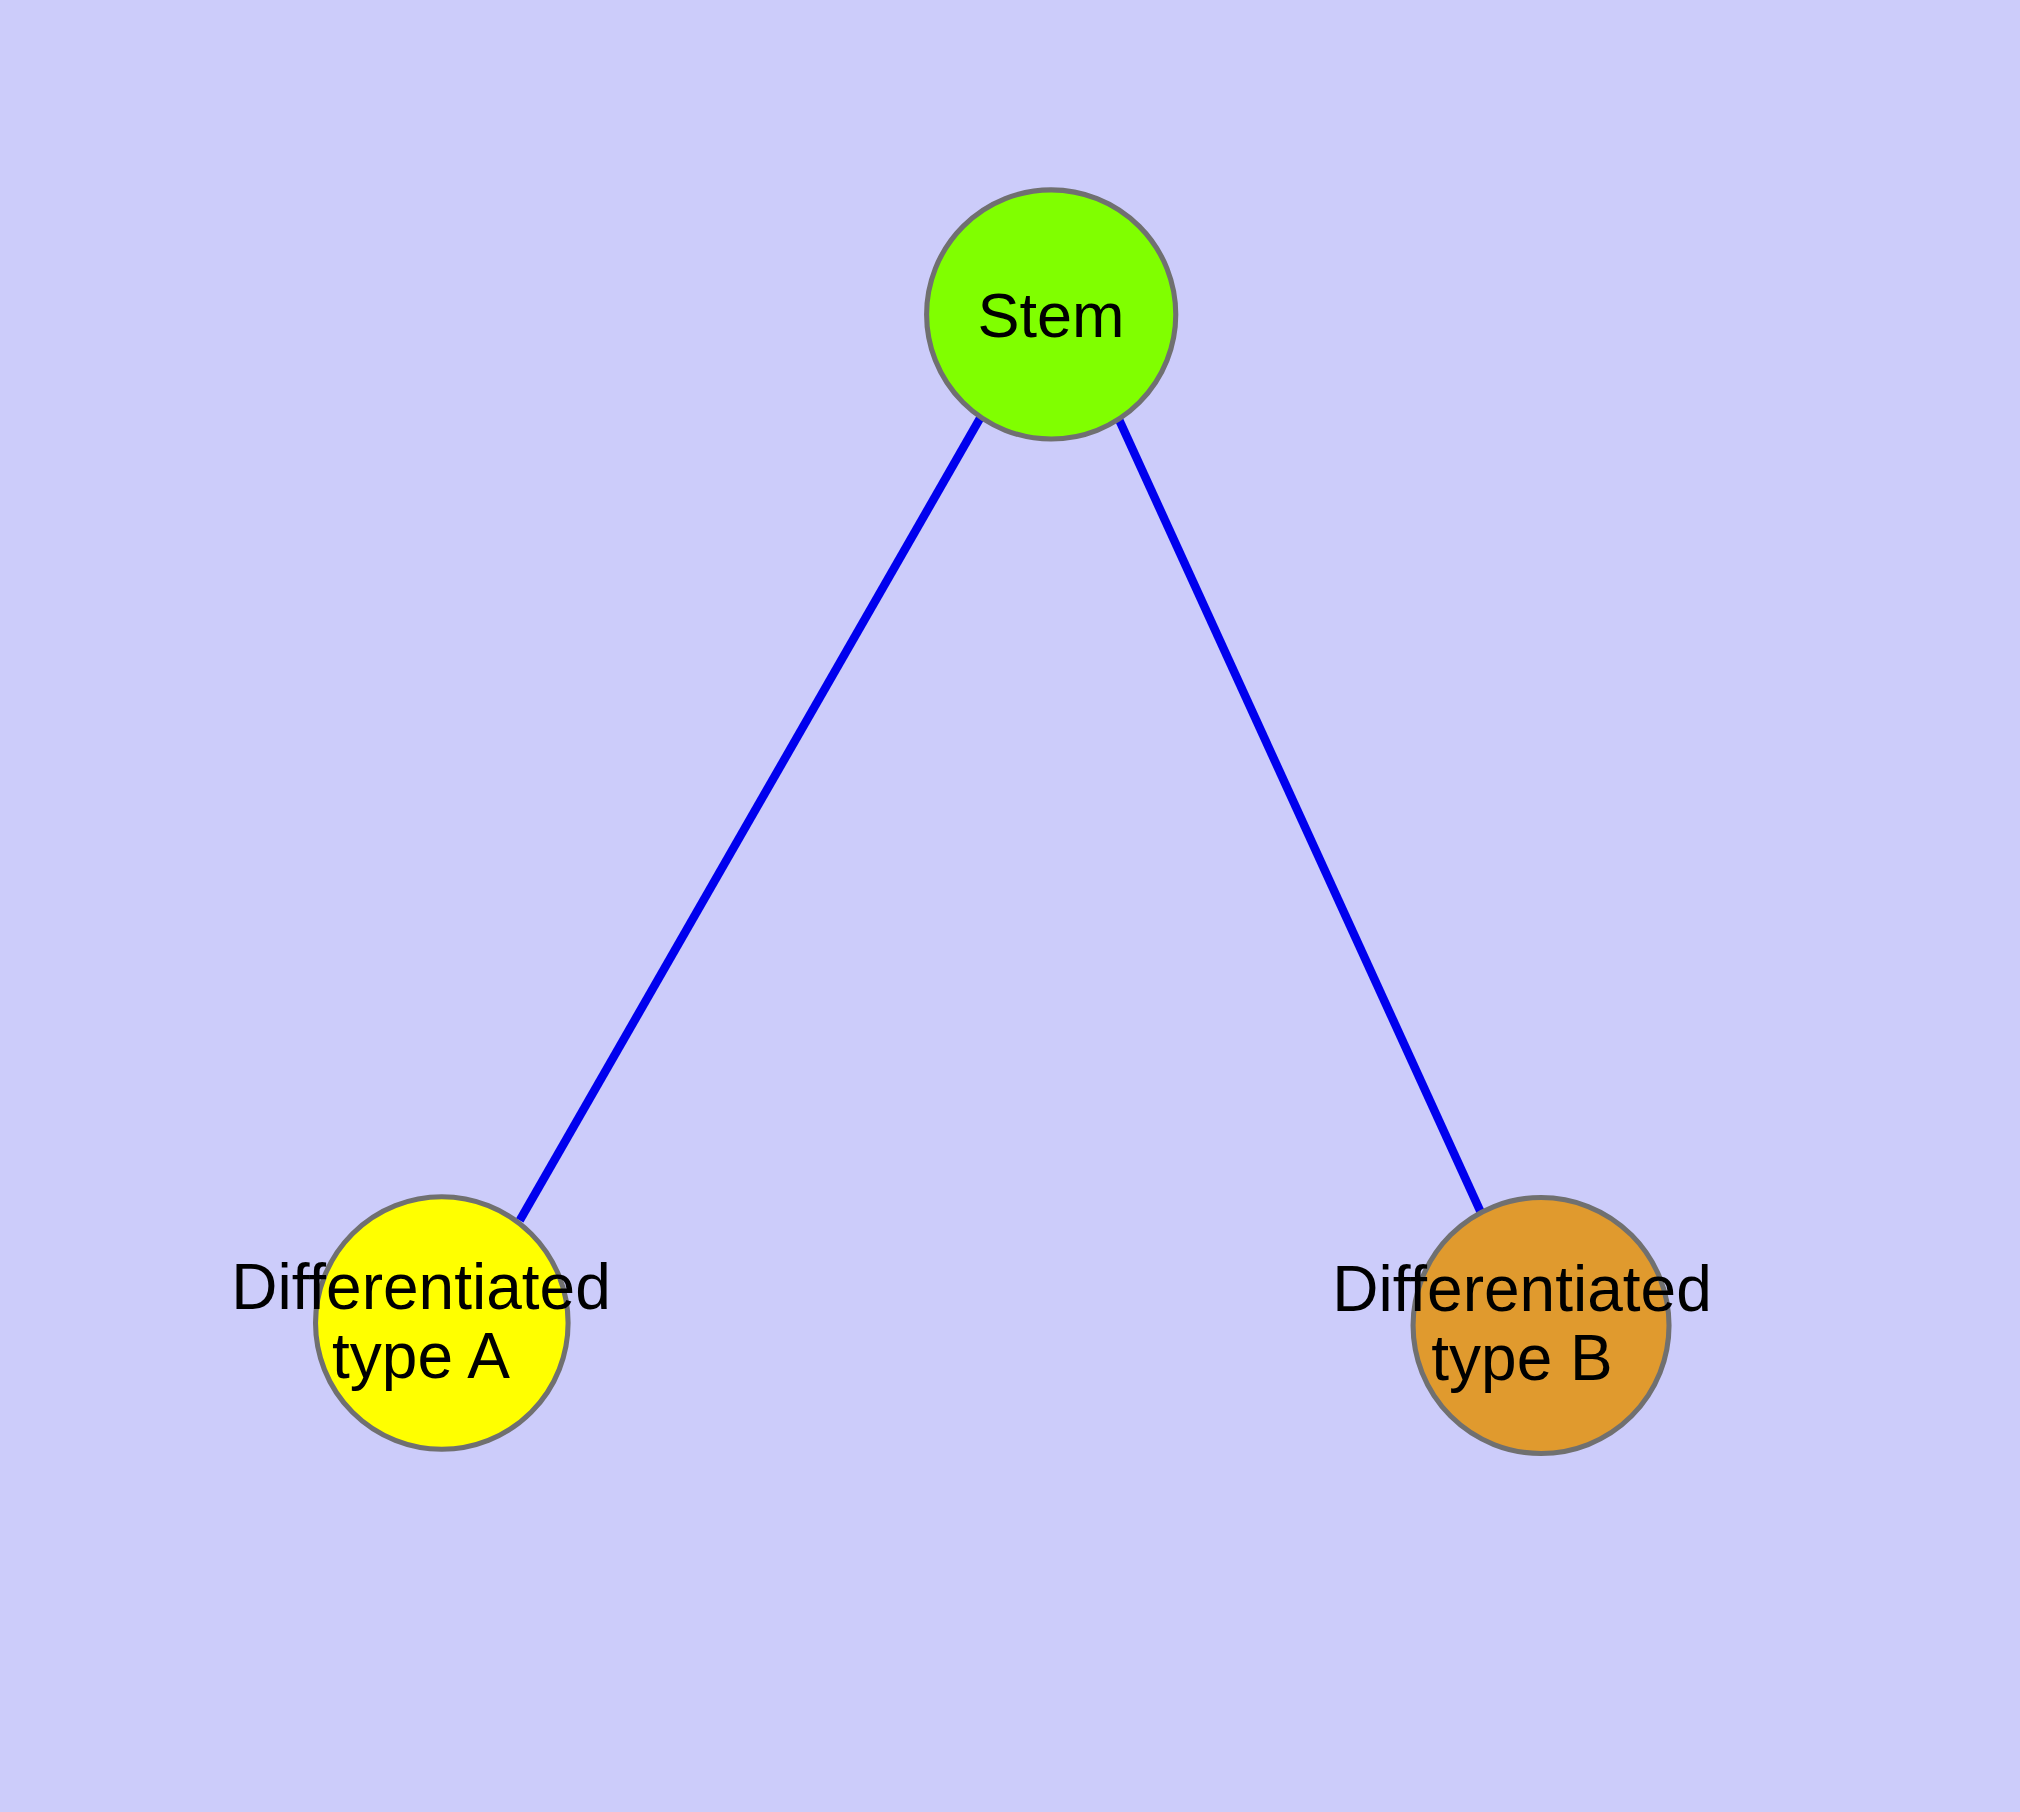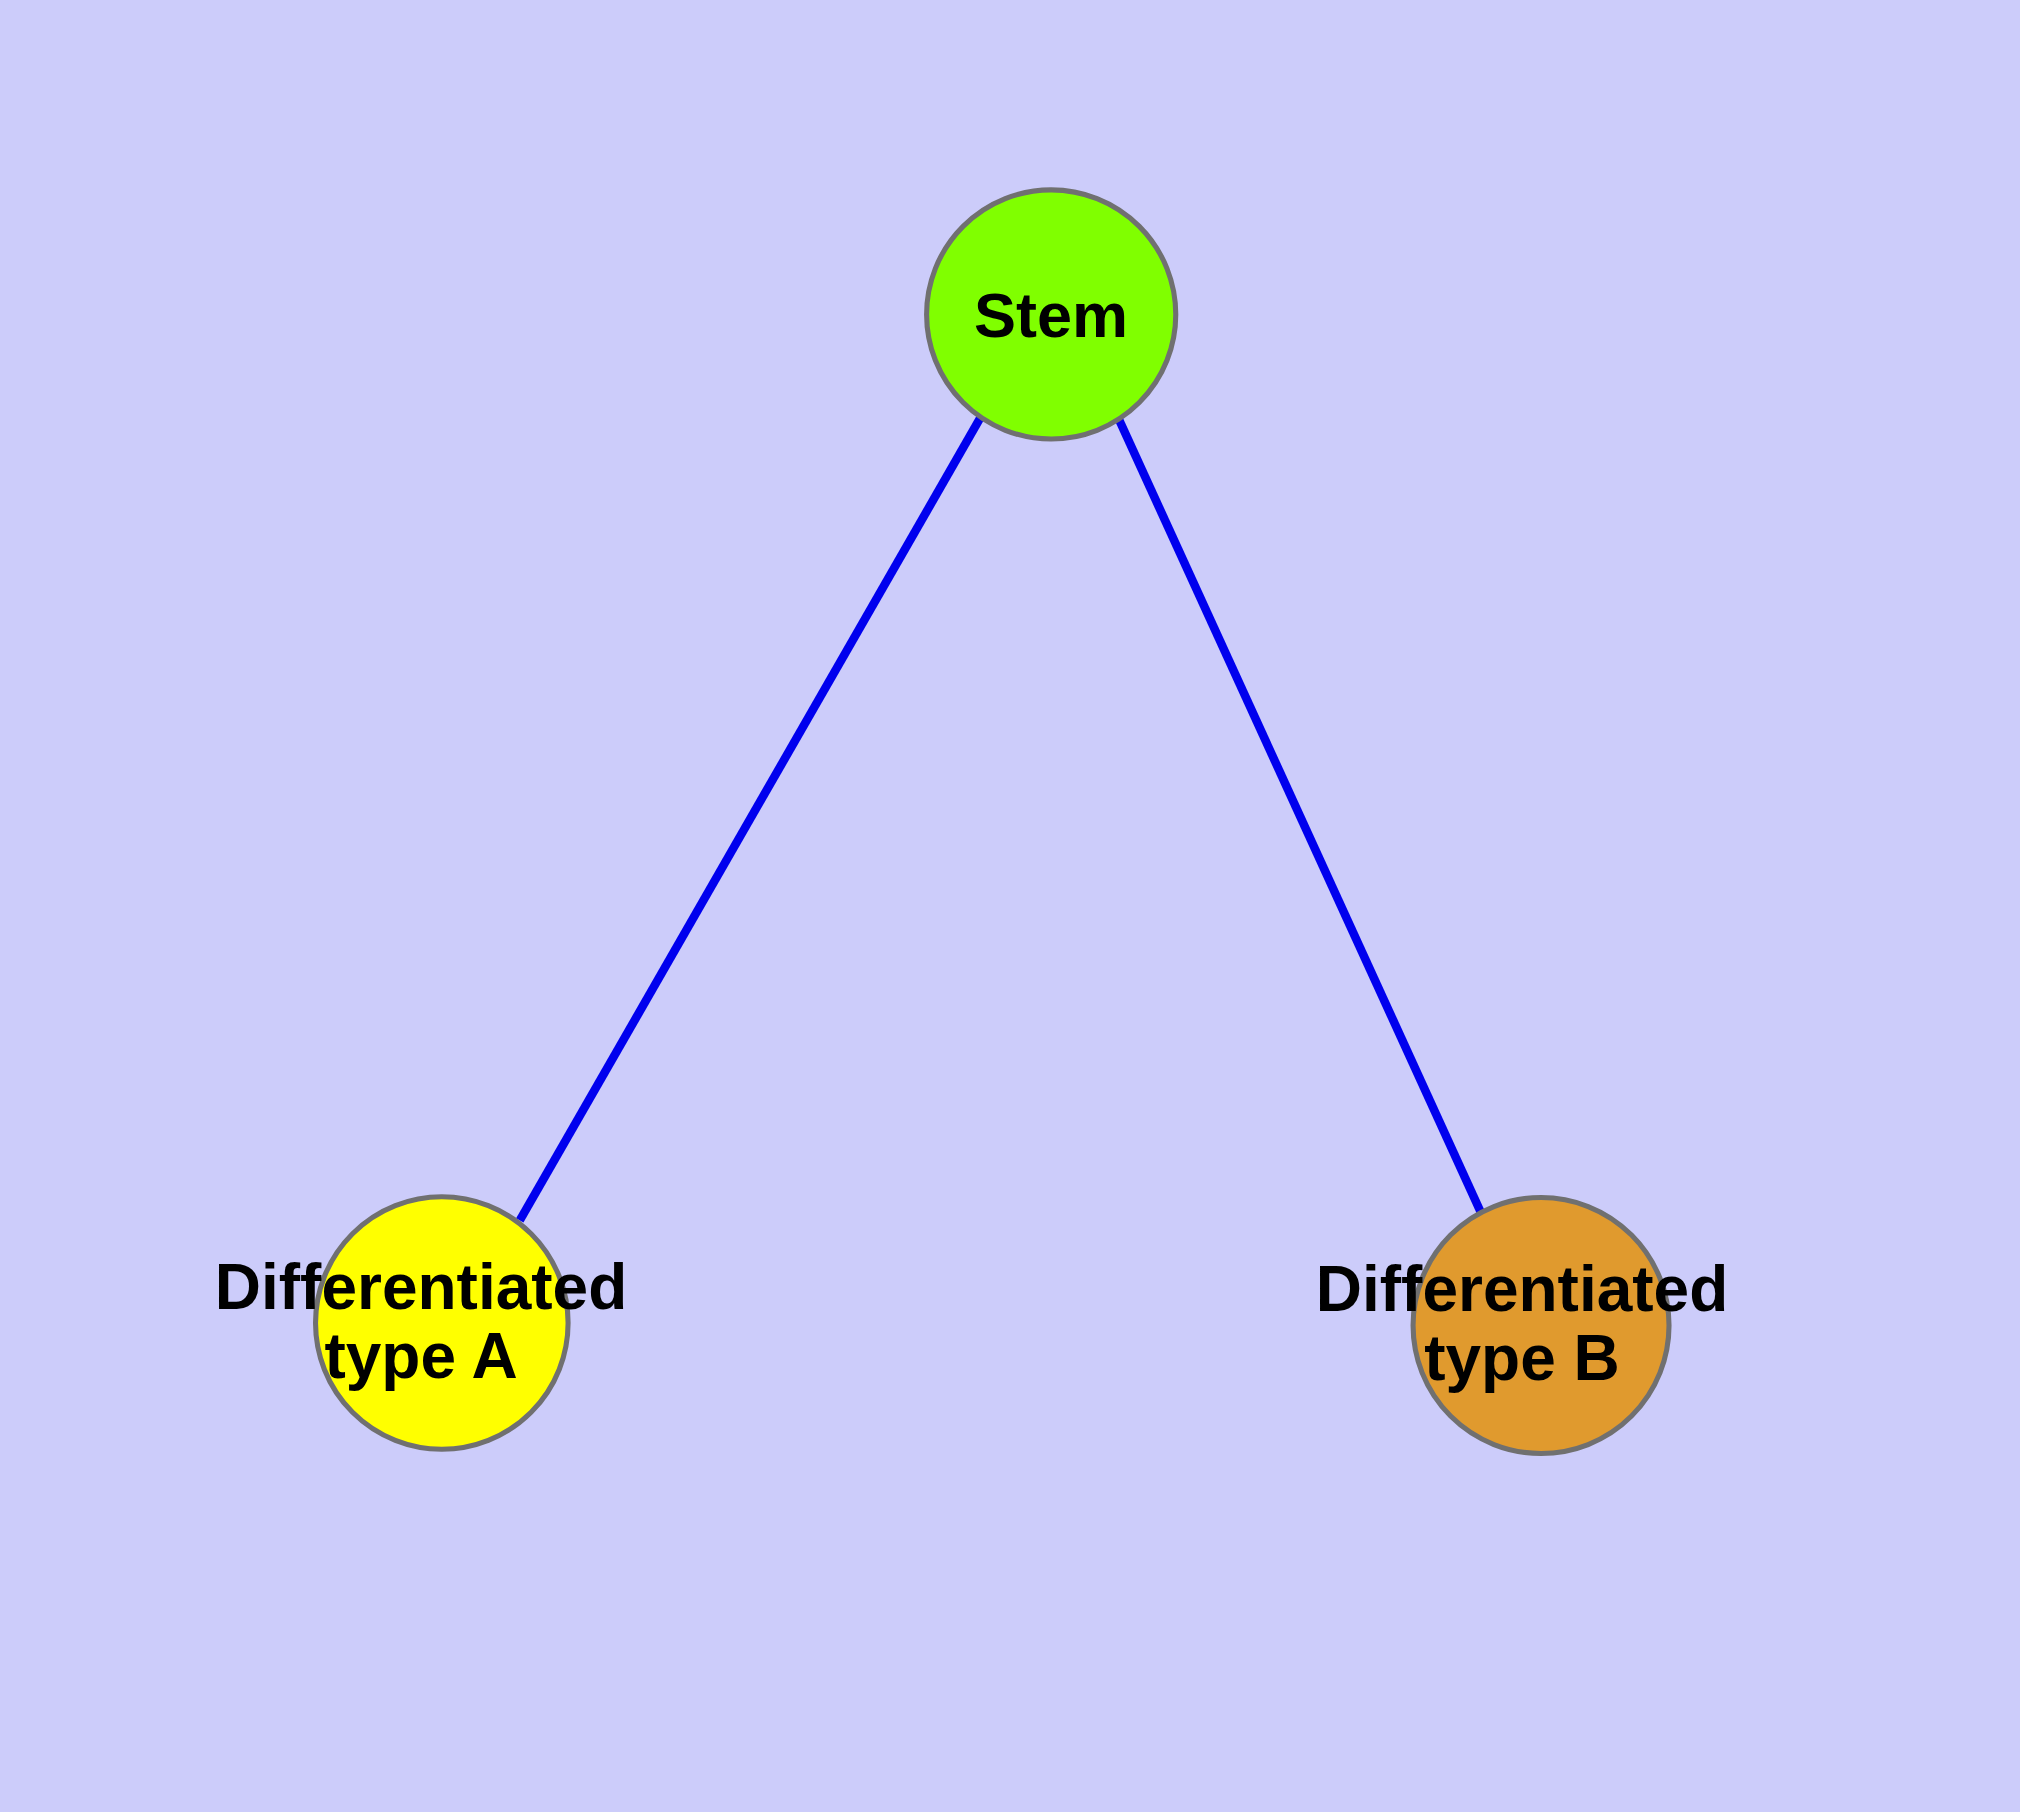--- a/index.html
+++ b/index.html
@@ -19,21 +19,21 @@
     position: absolute;
     left: 0;
     top: 0;
     width: 2021px;
     height: 1812px;
   }
   .node-label {
     position: absolute;
     text-align: center;
     font-family: "Liberation Sans", sans-serif;
-    font-weight: bold;
+    font-weight: normal;
     color: #000000;
     line-height: 1.08;
     white-space: pre;
     pointer-events: none;
     transform: translate(-50%, -50%);
   }
   .label-stem {
     font-size: 63px;
     left: 1051px;
     top: 315px;

